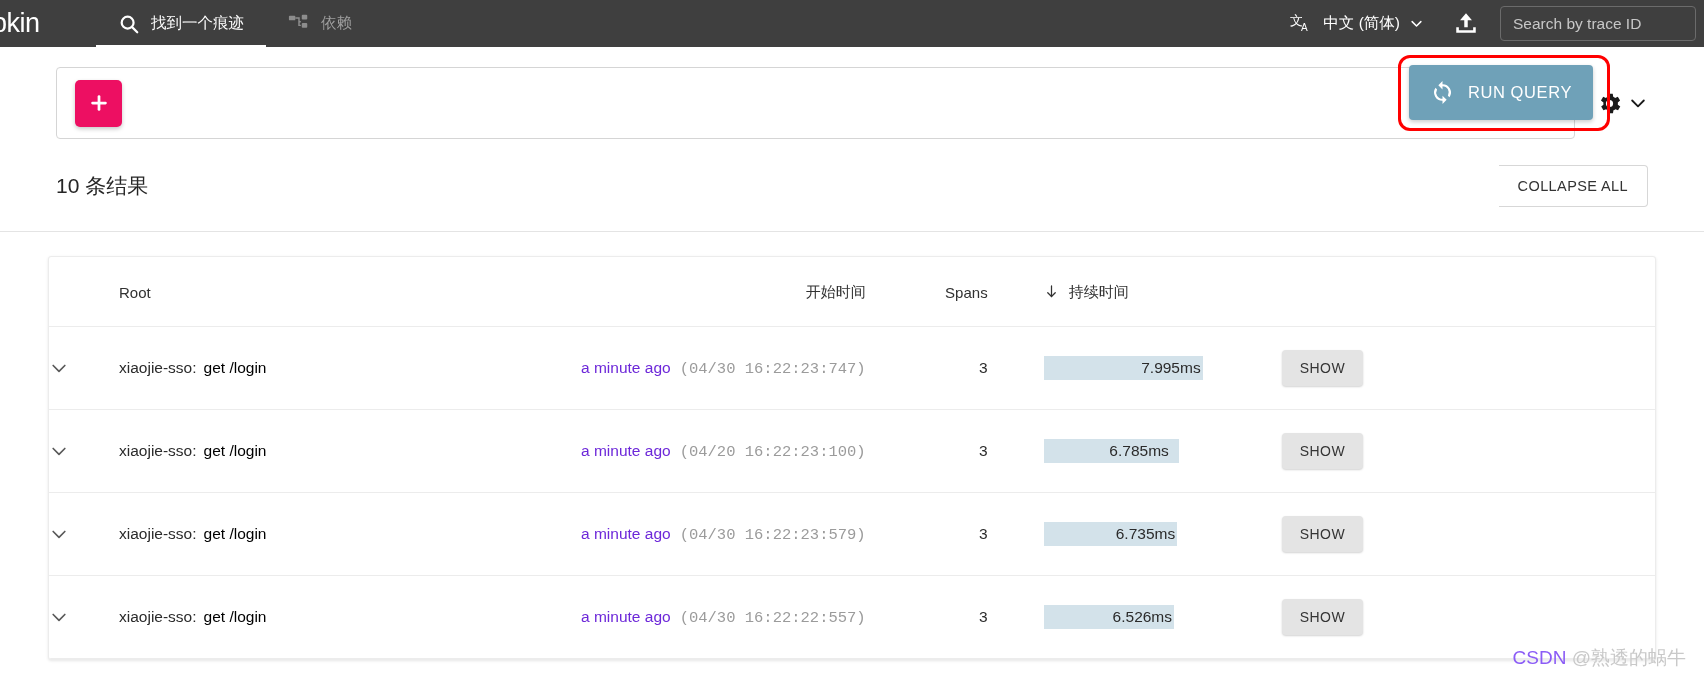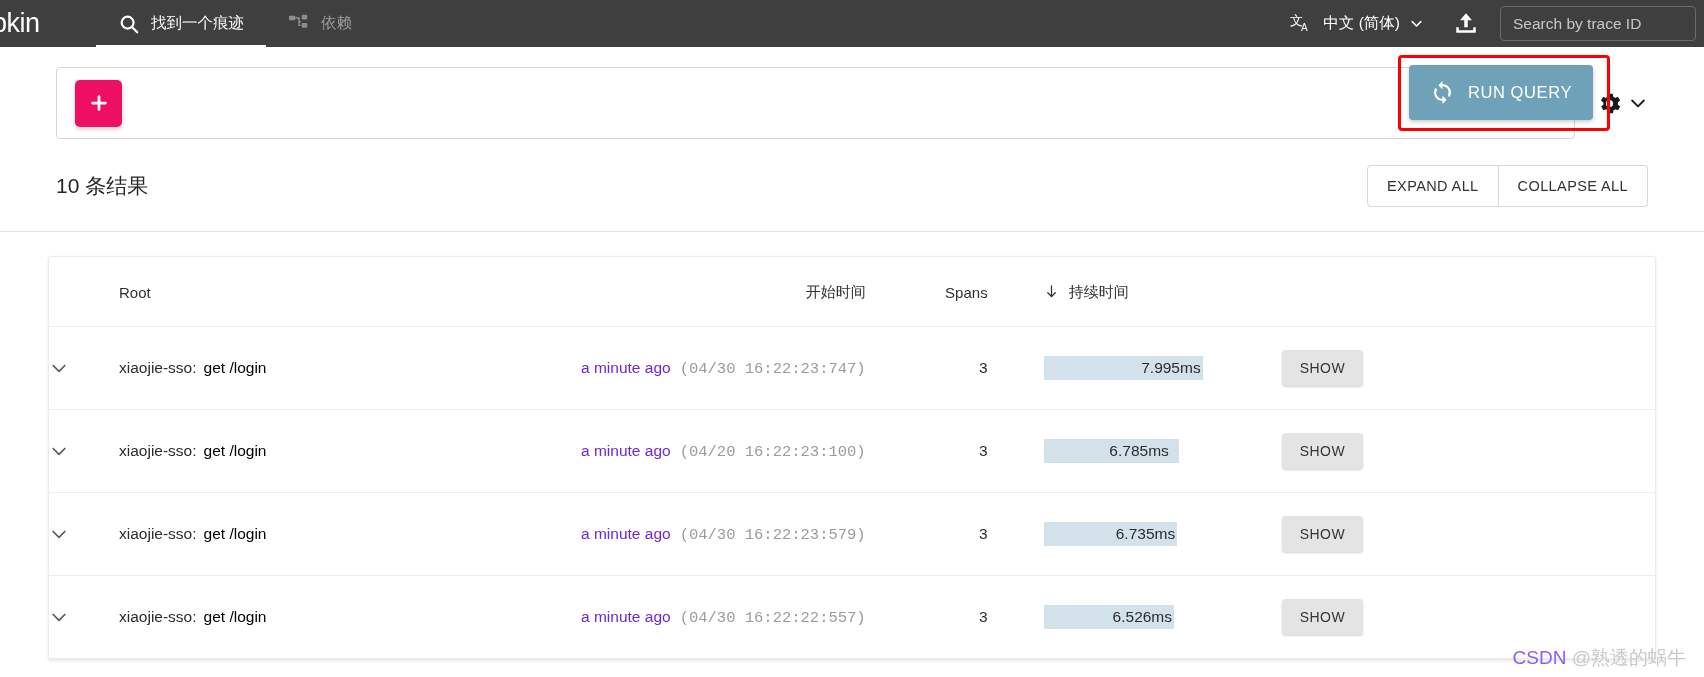--- a/index.html
+++ b/index.html
@@ -94,21 +94,21 @@
     cursor: pointer;
     box-shadow: 0 2px 4px rgba(0,0,0,.22);
   }
   .run-query-wrap {
     position: absolute;
     right: 94px;
     top: 50%;
     transform: translateY(-50%);
     border: 3px solid #ff0000;
     padding: 7px 14px 8px 8px;
-    border-radius: 4px;
+    border-radius: 12px;
   }
   .run-query-btn {
     height: 55px;
     background: #6fa1b8;
     color: #ffffff;
     border: none; border-radius: 4px;
     display: flex; align-items: center; gap: 13px;
     padding: 0 21px;
     font-size: 16.5px;
     letter-spacing: 0.6px;
@@ -335,21 +335,20 @@
           </svg>
         </span>
       </div>
     </div>
   </div>
 
   <div class="results-bar">
     <div class="results-count">10 条结果</div>
     <div class="rb-spacer"></div>
     <div class="btn-group">
-      <button class="flat-btn">EXPAND ALL</button>
       <button class="flat-btn">COLLAPSE ALL</button>
     </div>
   </div>
 
   <div class="table-wrap">
     <table>
       <thead>
         <tr>
           <th class="c-toggle"></th>
           <th class="c-root">Root</th>

